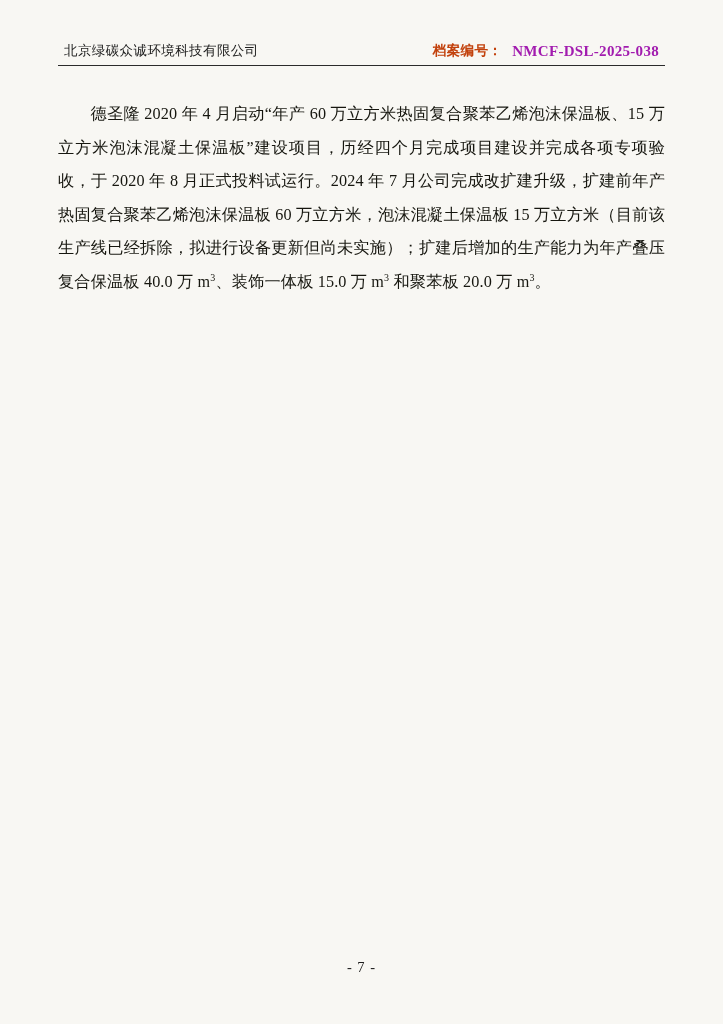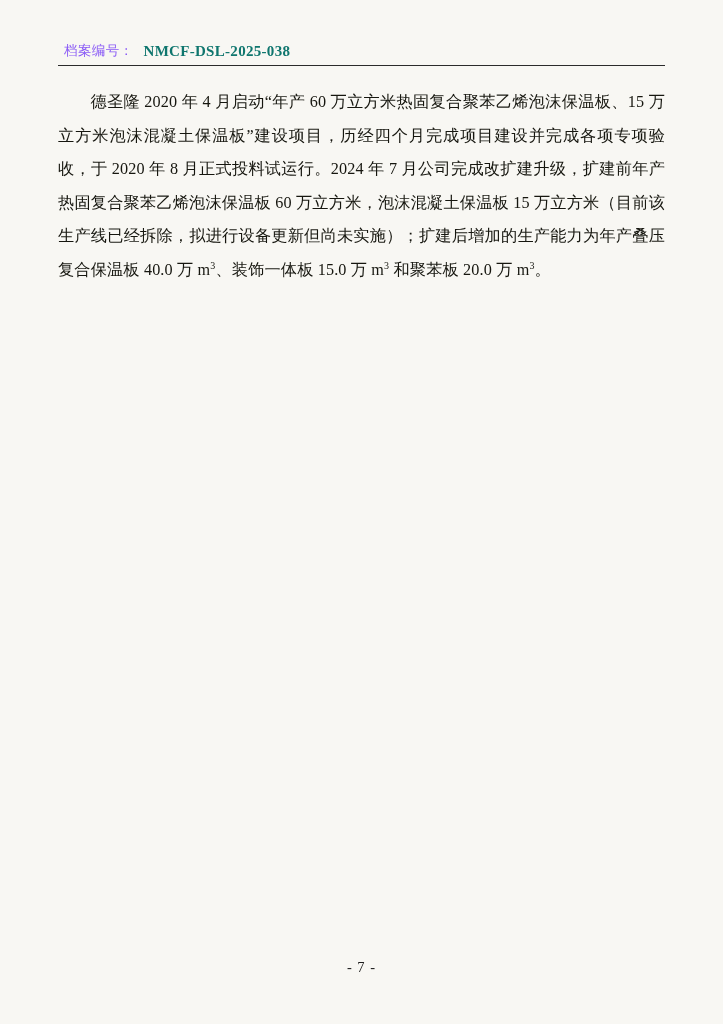--- a/index.html
+++ b/index.html
@@ -38,30 +38,31 @@
   }
   .header-right {
     display: flex;
     align-items: flex-end;
     gap: 10px;
     white-space: nowrap;
   }
   .header-right .label {
     font-size: 13.5px;
     letter-spacing: 0.4px;
-    color: #8b5cf6;
+    color: #c2410c;
+    font-weight: bold;
   }
   .header-right .code {
     font-size: 15px;
     font-weight: bold;
     letter-spacing: 0.3px;
-    color: #0f766e;
+    color: #a21caf;
   }
   .body-text {
-    margin-top: 20px;
+    margin-top: 32px;
   }
   .body-text p {
     margin: 0 0 6px 0;
     font-size: 16.2px;
     line-height: 33.5px;
     text-align: justify;
     text-justify: inter-ideograph;
     text-indent: 2em;
     letter-spacing: 0.15px;
     color: #16160f;
@@ -84,20 +85,21 @@
     color: #1c1c1c;
     letter-spacing: 1px;
   }
 </style>
 </head>
 <body>
 
 <div class="page">
 
   <div class="header">
+    <div class="header-left">北京绿碳众诚环境科技有限公司</div>
     <div class="header-right">
       <span class="label">档案编号：</span>
       <span class="code">NMCF-DSL-2025-038</span>
     </div>
   </div>
 
   <div class="body-text">
     <p>
       德圣隆 2020 年 4 月启动“年产 60 万立方米热固复合聚苯乙烯泡沫保温板、15 万立方米泡沫混凝土保温板”建设项目，历经四个月完成项目建设并完成各项专项验收，于 2020 年 8 月正式投料试运行。2024 年 7 月公司完成改扩建升级，扩建前年产热固复合聚苯乙烯泡沫保温板 60 万立方米，泡沫混凝土保温板 15 万立方米（目前该生产线已经拆除，拟进行设备更新但尚未实施）；扩建后增加的生产能力为年产叠压复合保温板 40.0 万 m<sup>3</sup>、装饰一体板 15.0 万 m<sup>3</sup> 和聚苯板 20.0 万 m<sup>3</sup>。
     </p>

